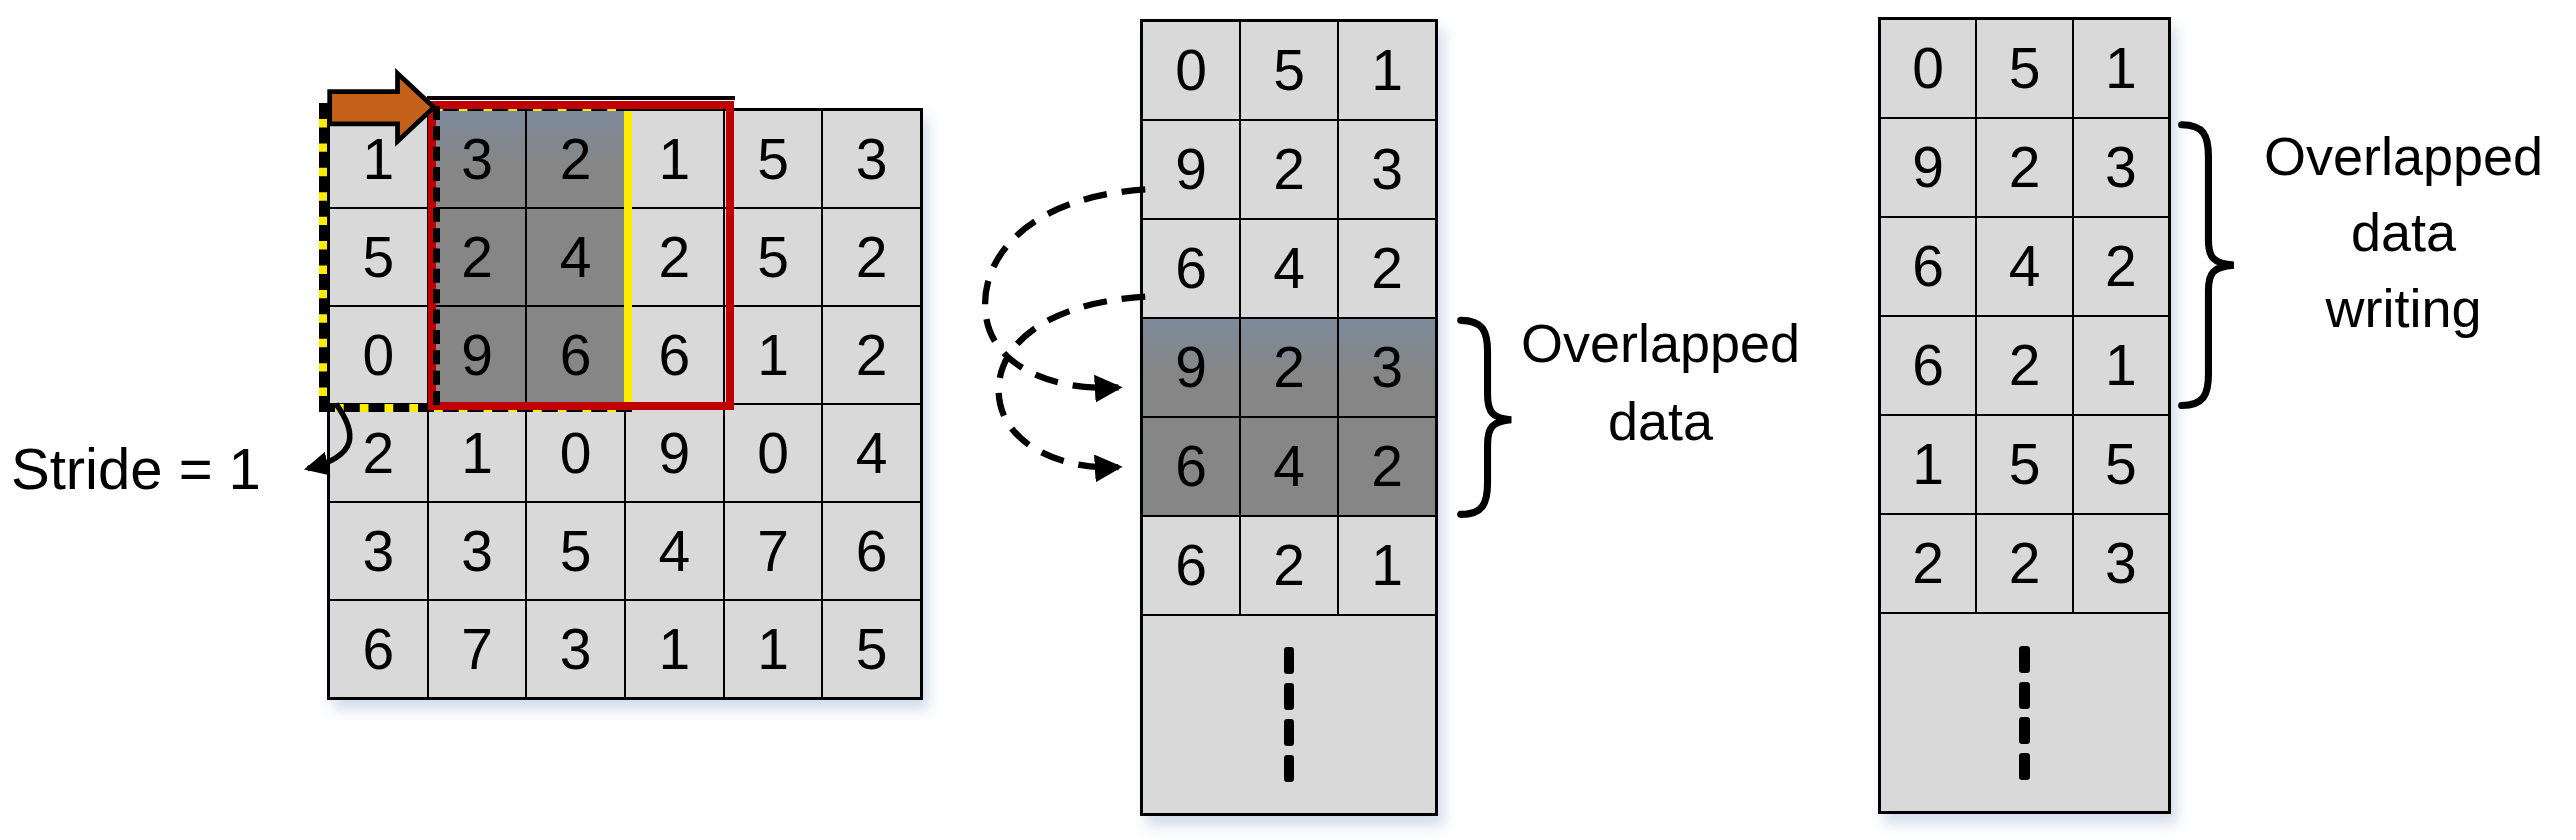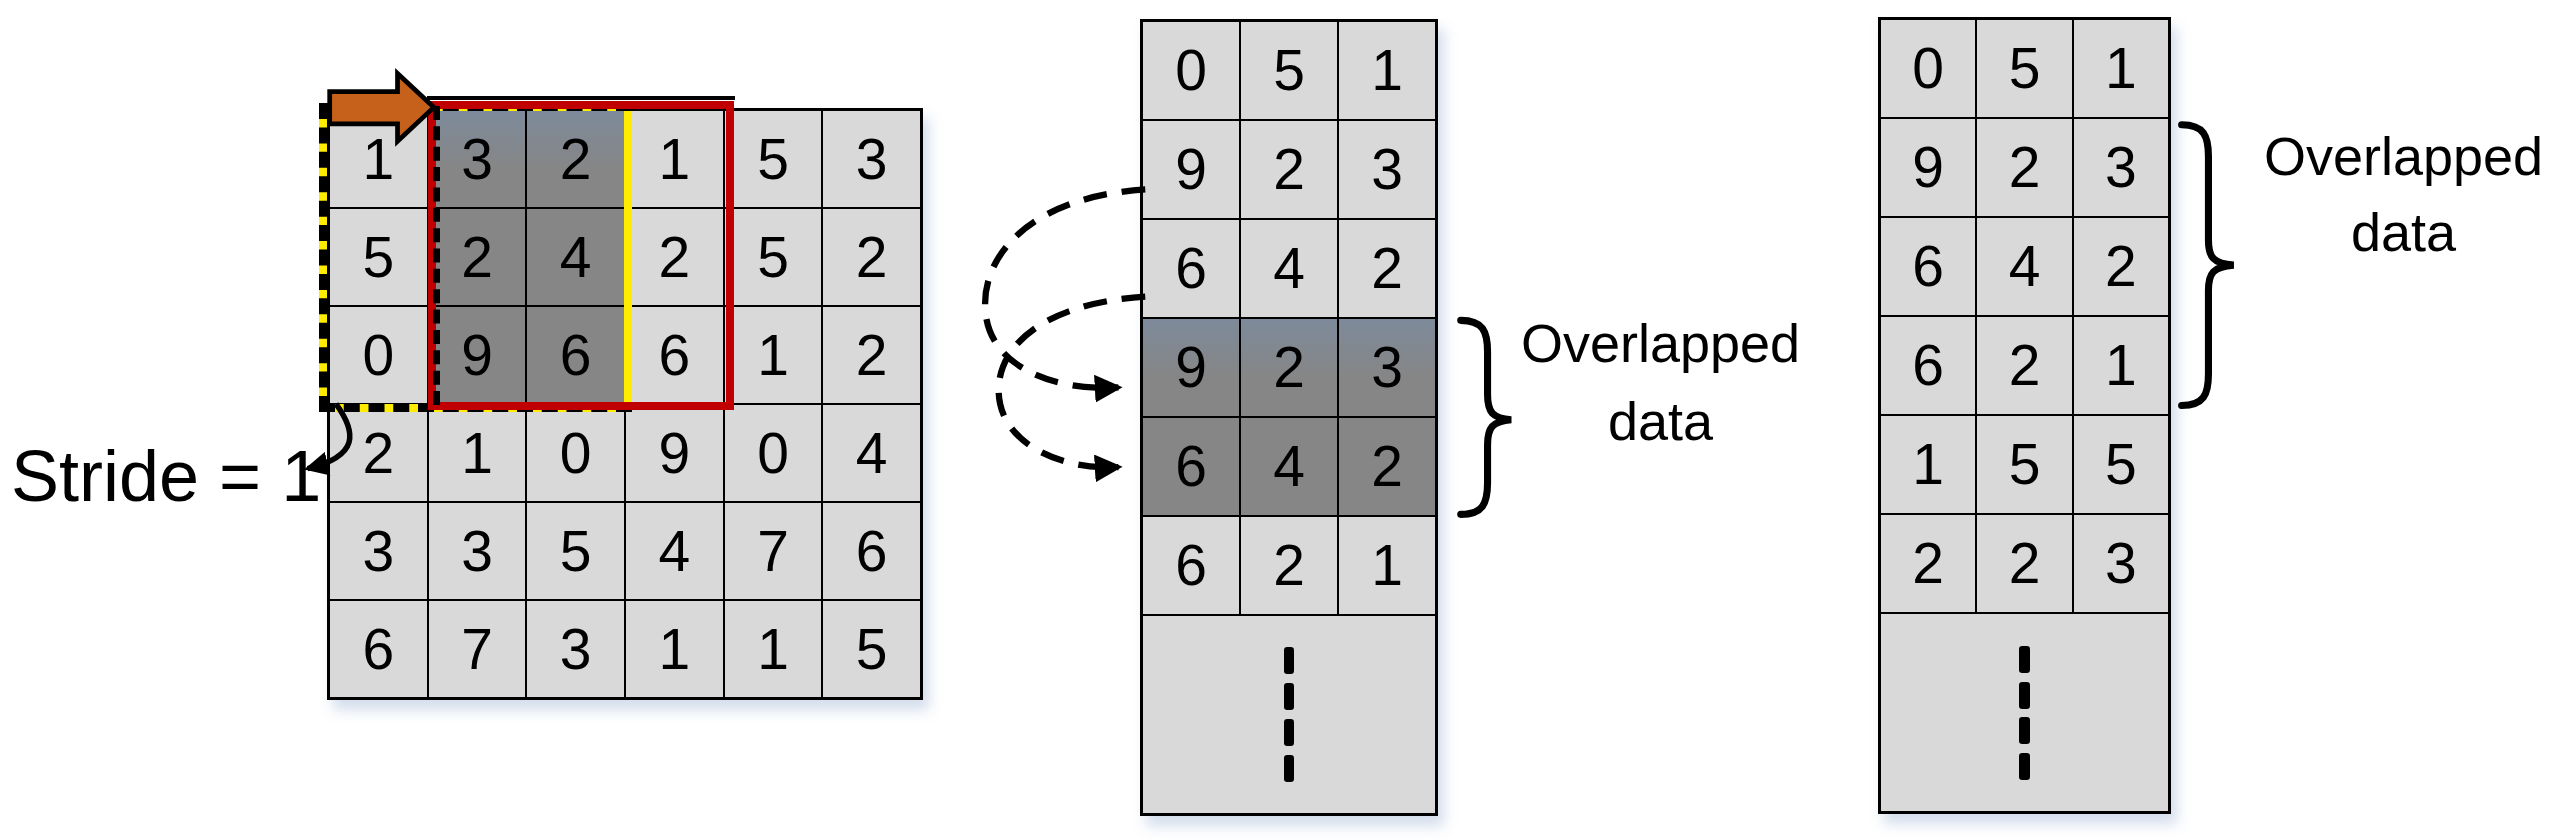--- a/index.html
+++ b/index.html
@@ -74,21 +74,21 @@
   #red-box .top-black{
     position:absolute;left:-8.7px;right:-8.7px;top:-13.4px;height:4.7px;background:var(--ink);
   }
   #red-box .left-dash{
     position:absolute;left:-3.2px;top:-3.2px;bottom:-3.2px;width:0;
     border-left:7px dashed var(--ink);
   }
 
   
   .caption{position:absolute;color:var(--ink);z-index:6;white-space:nowrap;}
-  #stride-label{left:11px;top:435px;font-size:72px;}
+  #stride-label{left:11px;top:435px;font-size:58px;}
   #label-rewrite{left:1503px;top:304px;width:315px;font-size:54px;line-height:78px;text-align:center;}
   #label-consec{left:2246px;top:118px;width:315px;font-size:54px;line-height:76px;text-align:center;}
 
   
   #vector-layer{position:absolute;left:0;top:0;z-index:10;pointer-events:none;}
 </style>
 </head>
 <body>
 
 <div class="stage">
@@ -196,20 +196,21 @@
         <div class="dash"></div>
         <div class="dash"></div>
         <div class="dash"></div>
         <div class="dash"></div>
       </div>
     </div>
 
   <div id="label-consec" class="caption">
     <div>Overlapped</div>
     <div>data</div>
+    <div>writing</div>
   </div>
 
   <svg id="vector-layer" width="2576" height="841" viewBox="0 0 3266 1066">
     <defs>
       <marker id="ah" viewBox="0 0 10 10" refX="8.5" refY="5" markerWidth="4.4" markerHeight="4.4" orient="auto">
         <path d="M0,0 L10,5 L0,10 Z" fill="#000"></path>
       </marker>
     </defs>
 
     <polygon points="418,116 504,116 504,93 550,136 504,179 504,157 418,157" fill="var(--arrow_orange)" stroke="#000" stroke-width="6" stroke-linejoin="miter"></polygon>

